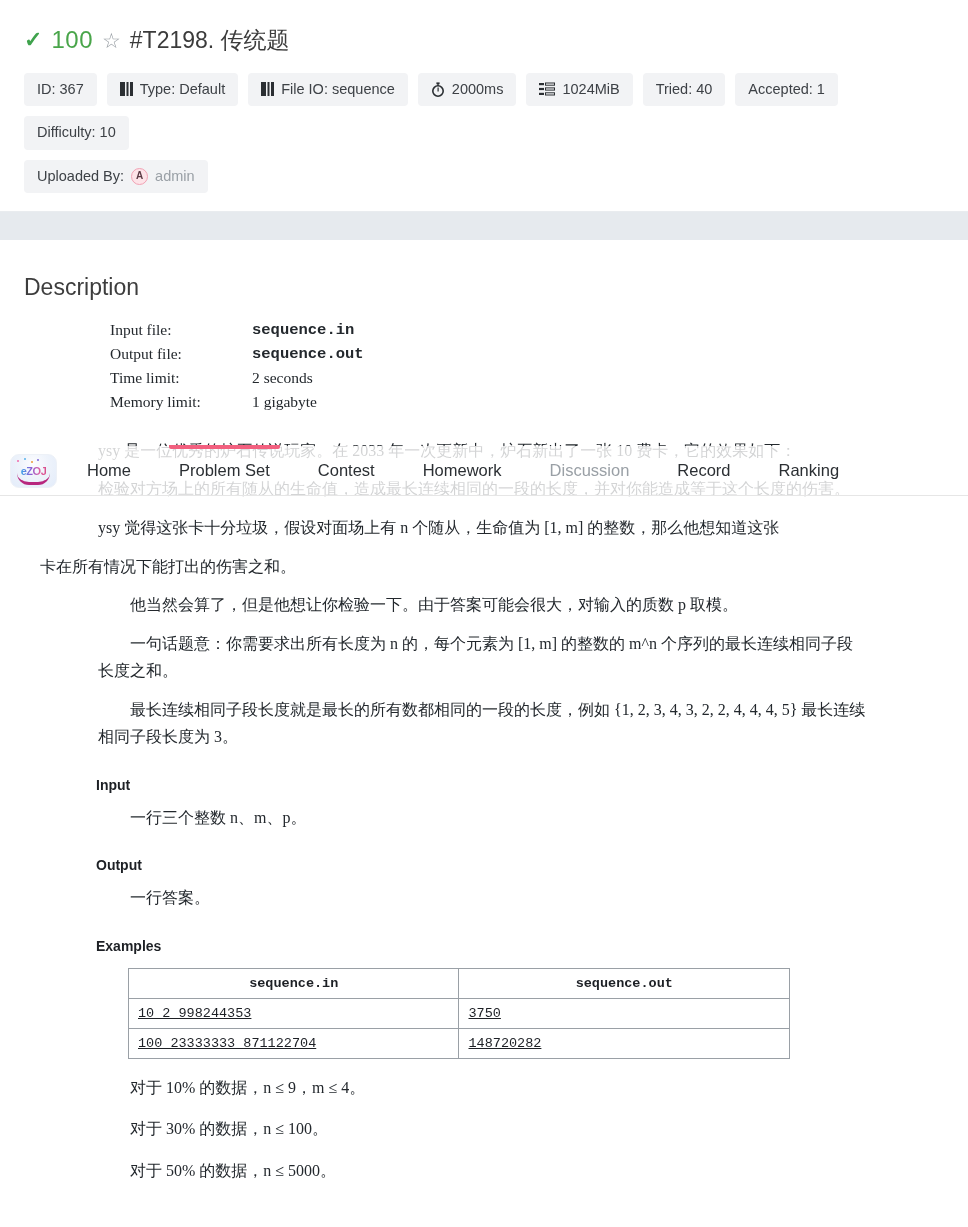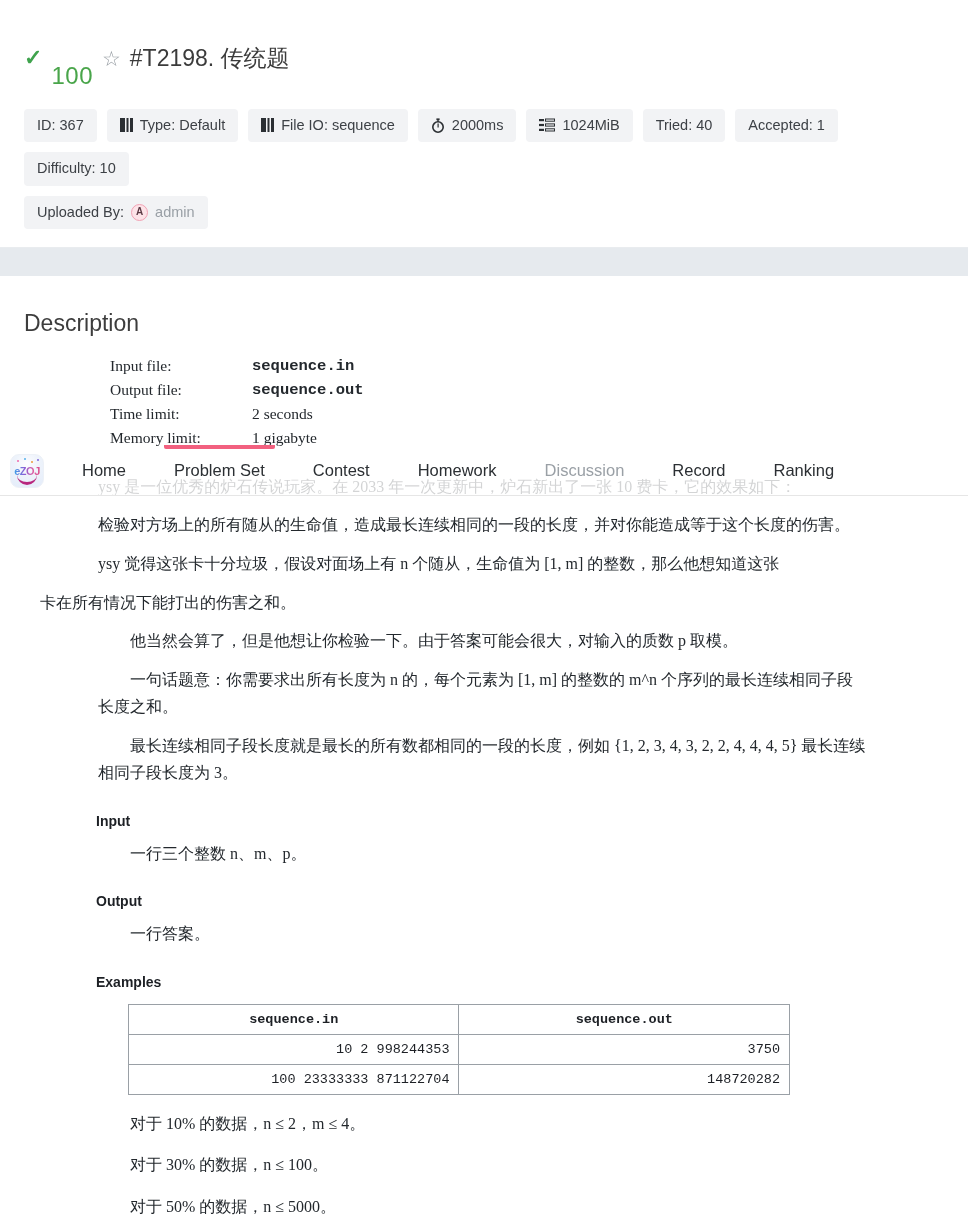--- a/index.html
+++ b/index.html
@@ -17,21 +17,21 @@
     background:#fff;
     padding: 20px 24px 18px 24px;
     border-bottom: 1px solid #e9ecef;
   }
   .title-row {
     display:flex; align-items:center; gap:9px;
     font-size:24px; color:#333; line-height:1.2;
     margin: 6px 0 18px 0;
   }
   .check-icon { color:#3fa34d; font-size:22px; font-weight:700; }
-  .score { color:#49a54a; font-size:24px; letter-spacing:.5px;margin-top:36px; }
+  .score { color:#49a54a; font-size:24px; letter-spacing:.5px; }
   .star-icon { color:#9aa0a6; font-size:21px; }
   .title-text { color:#3b3b3b; font-size:23px; }
 
   .badges { display:flex; flex-wrap:wrap; gap:10px; }
   .badge {
     background:#f2f3f5;
     border-radius:4px;
     padding:8px 13px;
     font-size:14.5px;
     color:#3d4146;
@@ -95,21 +95,21 @@
     border:1px solid #9aa0a6;
   }
   table.ex th, table.ex td {
     border:1px solid #9aa0a6;
     font-family:"Liberation Mono", monospace;
     font-size:13.5px;
     padding:7px 9px;
     color:#1d2025;
   }
   table.ex th { text-align:center; font-weight:700; }
-  table.ex td { text-align:right; }
+  table.ex td { text-align:left;text-decoration:underline; }
   table.ex col.c1 { width:331px; }
   table.ex col.c2 { width:331px; }
 
   .note-line {
     font-size:16px; line-height:1.6;
     margin: 16px 0 0 0;
     padding-left: 74px;
     text-indent: 2em;
     color:#23282d;
   }
@@ -118,22 +118,22 @@
   .navbar {
     position:absolute;
     left:0; top:446px; width:968px; height:50px;
     background: rgba(255,255,255,0.80);
     border-bottom:1px solid #e6e6e6;
     display:flex; align-items:center;
     padding-left:10px;
     z-index:50;
   }
   .logo {
-    width:34px; height:34px; border-radius:9px;
-    margin-right:14px; flex:none;
+    width:47px; height:34px; border-radius:9px;
+    margin-right:6px; flex:none;
     background: radial-gradient(circle at 50% 28%, #fdfdff 0%, #eef3fb 45%, #e3ecfa 100%);
     border:1px solid #edf1f7;
     position:relative; overflow:hidden;
     display:flex; align-items:center; justify-content:center;
   }
   .logo .lg-text {
     font-family:"Liberation Sans", sans-serif;
     font-size:11px; font-weight:700; letter-spacing:-0.5px;
     background: linear-gradient(90deg,#3aa0e8 0%,#8b5fd6 40%,#e05fa0 75%,#d94f8c 100%);
     -webkit-background-clip:text; background-clip:text; color:transparent;
@@ -325,21 +325,21 @@
             <td>3750</td>
           </tr>
           <tr>
             <td>100  23333333 871122704</td>
             <td>148720282</td>
           </tr>
         </tbody>
       </table>
     </div>
 
-    <p class="note-line">对于 10% 的数据，n ≤ 2，m ≤ 4。</p>
+    <p class="note-line">对于 10% 的数据，n ≤ 9，m ≤ 4。</p>
     <p class="note-line">对于 30% 的数据，n ≤ 100。</p>
     <p class="note-line">对于 50% 的数据，n ≤ 5000。</p>
 
   </div>
 </div>
 
 <div class="navbar">
   <div class="logo">
     <span class="dots"></span>
     <span class="lg-text">eZOJ</span>

